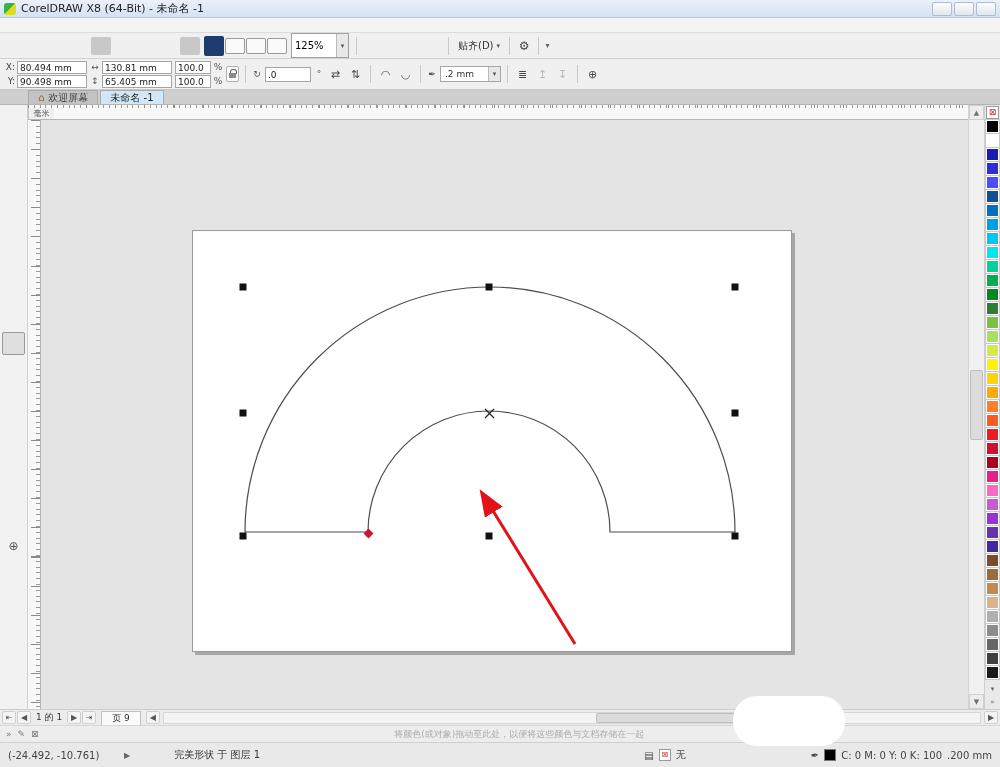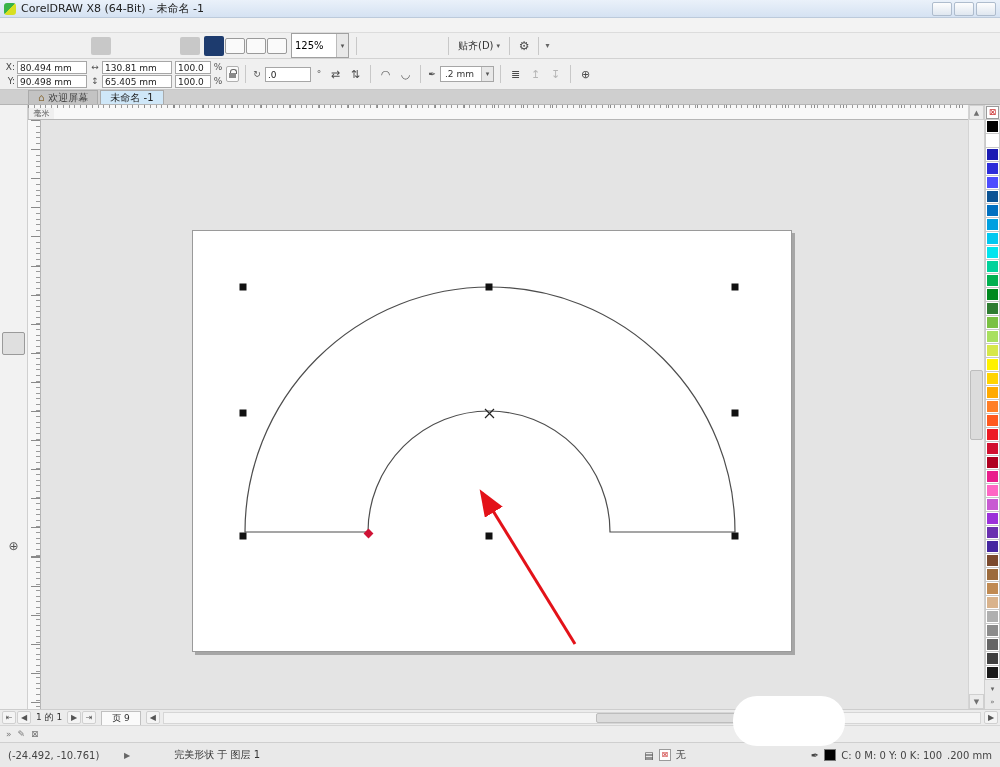--- a/index.html
+++ b/index.html
@@ -38,21 +38,21 @@
   .pb-lab{font-size:9px;color:#444;width:10px;text-align:right;}
   .pb-ic{font-size:9px;color:#555;width:10px;text-align:center;}
   .pb-field{display:block;width:70px;height:13px;background:#fff;border:1px solid #a6a6a6;font-size:9px;line-height:12px;padding:0 2px;color:#222;}
   .pb-field.sm{width:36px;}
   .pb-field.rot{width:46px;height:15px;line-height:14px;}
   .pb-lock{width:13px;height:16px;background:#fafafa;border:1px solid #b0b0b0;border-radius:2px;position:relative;}
   .pb-lock:before{content:"";position:absolute;left:3px;top:2px;width:5px;height:4px;border:1px solid #666;border-bottom:0;border-radius:3px 3px 0 0;}
   .pb-lock:after{content:"";position:absolute;left:2px;top:6px;width:7px;height:5px;background:#8a8a8a;}
   .pb-btn{min-width:17px;height:17px;display:flex;align-items:center;justify-content:center;font-size:11px;color:#4a4a4a;border-radius:2px;background:transparent;border:0;}
   .pb-btn.disabled{color:#b5b5b5;}
-  .pb-select{display:flex;align-items:center;border:1px solid #a6a6a6;background:#fff;height:16px;}
+  .pb-select{display:flex;align-items:center;border:1px solid #a6a6a6;background:#fff;height:16px;gap:7px;}
   .pb-select .val{font-size:9px;padding:0 4px;min-width:40px;}
   .pb-select .dd{width:12px;height:100%;background:#e8e8e8;border-left:1px solid #bbb;font-size:7px;color:#555;display:flex;align-items:center;justify-content:center;}
 
   
   .tabbar{height:15px;display:flex;align-items:flex-end;background:#cfcfcf;border-bottom:1px solid #b4b4b4;padding-left:28px;gap:2px;}
   .doctab{display:flex;align-items:center;gap:4px;height:14px;padding:0 9px;font-size:10px;background:#c3c3c3;color:#444;border:1px solid #aaa;border-bottom:0;}
   .doctab .home{color:#8a6d3b;font-size:10px;}
   .doctab.active{background:#cfe7f8;color:#222;}
 
   
@@ -404,20 +404,21 @@
     <span class="htrack">
       <span class="hthumb"></span>
     </span>
     <span class="pg-btn">▶</span>
   </div>
 
   <div class="hintbar">
     <span class="hint-ic">»</span>
     <span class="hint-ic">✎</span>
     <span class="hint-ic">⊠</span>
+    <span class="hint-text">将颜色(或对象)拖动至此处，以便将这些颜色与文档存储在一起</span>
   </div>
 
   <div class="statusbar">
     <span class="st-coords">(-24.492, -10.761)</span>
     <span class="st-exp">▶</span>
     <span class="st-obj">完美形状 于 图层 1</span>
     <span class="st-right">
       <span>▤</span>
       <span class="st-chip">⊠</span>
       <span>无</span>

